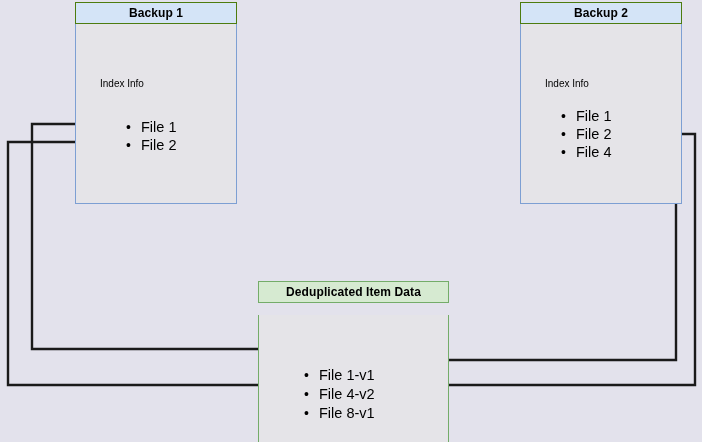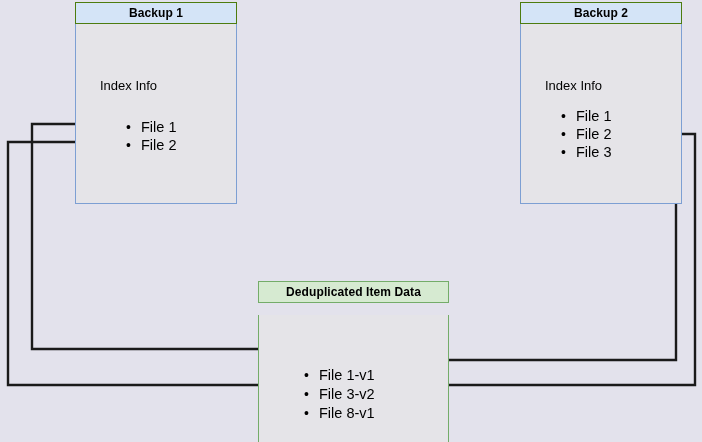--- a/index.html
+++ b/index.html
@@ -68,21 +68,21 @@
     border: 1px solid #74ac69;
   }
   .box-green .box-body {
     border: 1px solid #74ac69;
     border-top: none;
     margin-top: 12px;
   }
 
   .index-label {
     position: absolute;
-    font-size: 13px;
+    font-size: 10px;
     color: #000;
   }
 
   ul.file-list {
     position: absolute;
     list-style: none;
     margin: 0;
     padding: 0;
   }
   ul.file-list li {
@@ -154,29 +154,29 @@
     </div>
   </div>
 
   <div class="box box-blue" id="backup2">
     <div class="box-header">Backup 2</div>
     <div class="box-body">
       <div class="index-label">Index Info</div>
       <ul class="file-list">
         <li>File 1</li>
         <li>File 2</li>
-        <li>File 3</li>
+        <li>File 4</li>
       </ul>
     </div>
   </div>
 
   <div class="box box-green" id="dedup">
     <div class="box-header">Deduplicated Item Data</div>
     <div class="box-body">
       <ul class="file-list">
         <li>File 1-v1</li>
-        <li>File 3-v2</li>
+        <li>File 4-v2</li>
         <li>File 8-v1</li>
       </ul>
     </div>
   </div>
 
 </div>
 
 </body></html>

